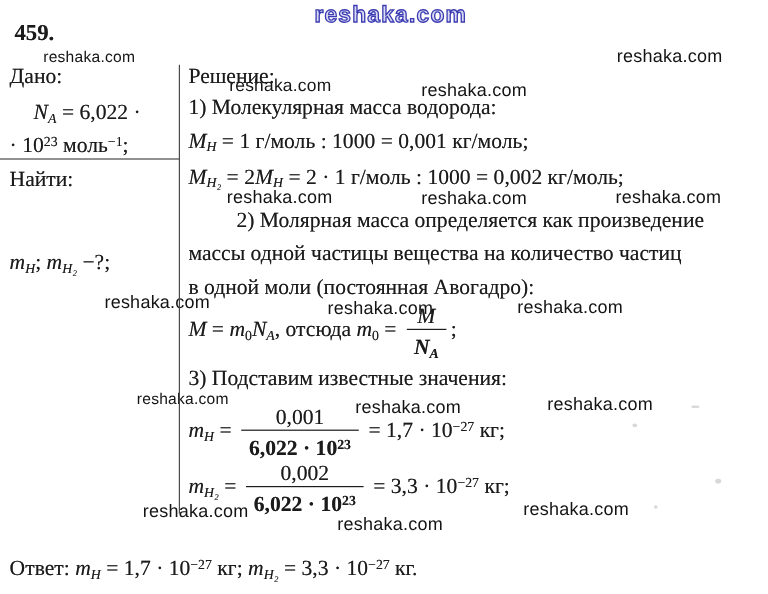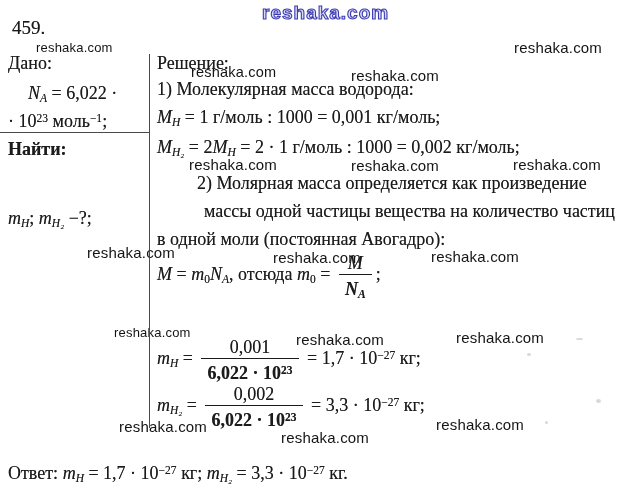--- a/index.html
+++ b/index.html
@@ -1,20 +1,20 @@
 <!DOCTYPE html>
 <html><head>
 <meta charset="utf-8">
 <style>
   html,body{margin:0;padding:0;background:#e8e8e8;}
   #page{position:relative;width:640px;height:495px;background:#ffffff;overflow:hidden;
         font-family:"Liberation Serif","DejaVu Serif",serif;color:#1b1b1b;}
   .line{position:absolute;white-space:nowrap;font-size:18px;line-height:22px;
         text-shadow:0 0 .4px rgba(0,0,0,.55);}
-  .bold{font-weight:400;}
+  .bold{font-weight:700;}
   .it{font-style:italic;}
   sub{font-size:64%;line-height:0;vertical-align:-0.28em;}
   sup{font-size:64%;line-height:0;vertical-align:0.45em;}
   sub.it{font-style:italic;}
   .frac{display:inline-flex;flex-direction:column;align-items:center;
         vertical-align:middle;margin:0 4px;line-height:20px;}
   .frac .num{display:block;padding:0 6px 1px;}
   .frac .den{display:block;border-top:1.6px solid #1b1b1b;padding:4px 6px 0;font-weight:bold;}
   .fline{line-height:48px;}
   
@@ -66,36 +66,37 @@
   <div class="wm w14">reshaka.com</div>
   <div class="wm w15">reshaka.com</div>
   <div class="wm w16">reshaka.com</div>
 
   <div class="line bold" style="left:12px;top:17px;font-size:19px;">459.</div>
 
   <div class="line" style="left:8px;top:52px;">Дано:</div>
   <div class="line" style="left:8px;top:82px;margin-left:20px;"><span class="it">N</span><sub class="it">A</sub> = 6,022 ·</div>
   <div class="line" style="left:8px;top:110px;">· 10<sup>23</sup> моль<sup>−1</sup>;</div>
   <div class="hdiv"></div>
-  <div class="line" style="left:8px;top:138px;font-weight:bold;">Найти:</div>
+  <div class="line" style="left:8px;top:138px;">Найти:</div>
   <div class="line" style="left:8px;top:164px;margin-top:43px;"><span class="it">m</span><sub class="it">H</sub>; <span class="it">m</span><sub class="it">H₂</sub> −?;</div>
 
   <div class="vdiv"></div>
 
   <div class="line" style="left:157px;top:52px;">Решение:</div>
   <div class="line" style="left:157px;top:78px;">1) Молекулярная масса водорода:</div>
   <div class="line" style="left:157px;top:106px;"><span class="it">M</span><sub class="it">H</sub> = 1 г/моль : 1000 = 0,001 кг/моль;</div>
   <div class="line" style="left:157px;top:136px;"><span class="it">M</span><sub class="it">H₂</sub> = 2<span class="it">M</span><sub class="it">H</sub> = 2 · 1 г/моль : 1000 = 0,002 кг/моль;</div>
   <div class="line" style="left:157px;top:172px;margin-left:40px;">2) Молярная масса определяется как произведение</div>
-  <div class="line" style="left:157px;top:200px;margin-left:47px;">массы одной частицы вещества на количество частиц</div>
+  <div class="line" style="left:157px;top:200px;">массы одной частицы вещества на количество частиц</div>
   <div class="line" style="left:157px;top:228px;">в одной моли (постоянная Авогадро):</div>
   <div class="line fline" style="left:157px;top:250px;"><span class="it">M</span> = <span class="it">m</span><sub>0</sub><span class="it">N</span><sub class="it">A</sub>, отсюда <span class="it">m</span><sub>0</sub> = <span class="frac">
         <span class="num"><span class="it">M</span></span>
         <span class="den"><span class="it">N</span><sub class="it">A</sub></span>
       </span>;</div>
+  <div class="line" style="left:157px;top:304px;">3) Подставим известные значения:</div>
   <div class="line fline" style="left:157px;top:334px;"><span class="it">m</span><sub class="it">H</sub> = <span class="frac">
         <span class="num">0,001</span>
         <span class="den">6,022 · 10<sup>23</sup></span>
       </span> = 1,7 · 10<sup>−27</sup> кг;</div>
   <div class="line fline" style="left:157px;top:381px;"><span class="it">m</span><sub class="it">H₂</sub> = <span class="frac">
         <span class="num">0,002</span>
         <span class="den">6,022 · 10<sup>23</sup></span>
       </span> = 3,3 · 10<sup>−27</sup> кг;</div>
 
   <div class="line" style="left:8px;top:462px;">Ответ: <span class="it">m</span><sub class="it">H</sub> = 1,7 · 10<sup>−27</sup> кг; <span class="it">m</span><sub class="it">H₂</sub> = 3,3 · 10<sup>−27</sup> кг.</div>

